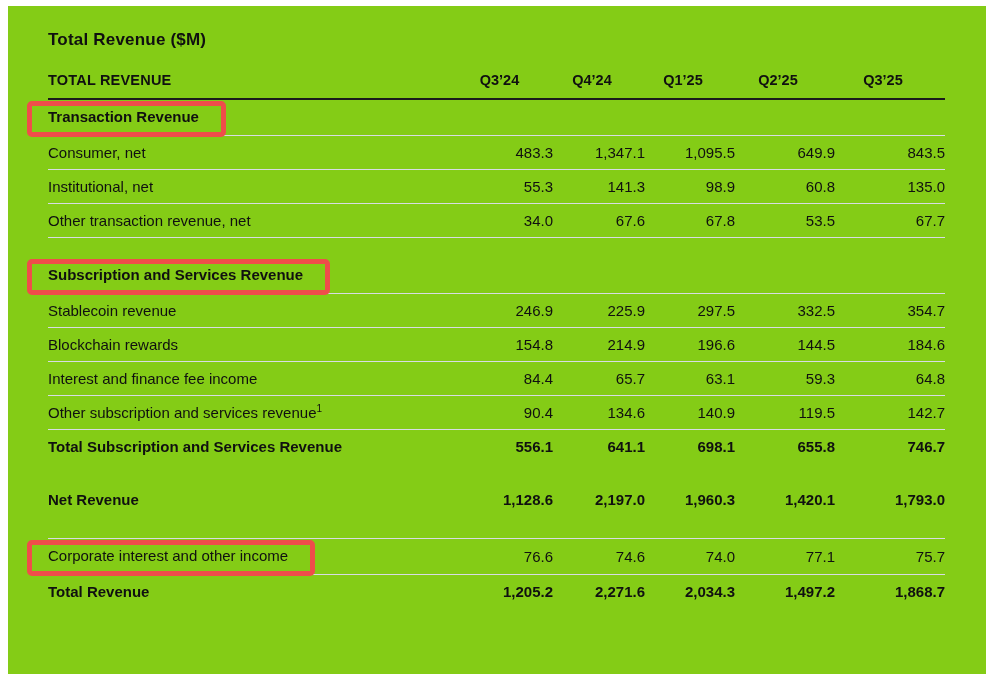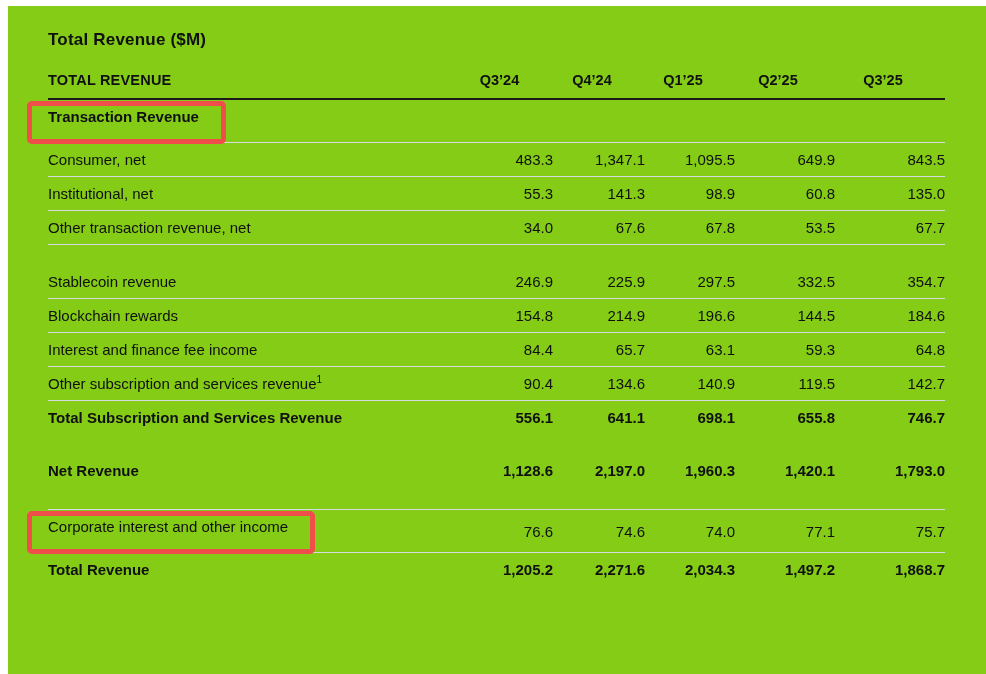--- a/index.html
+++ b/index.html
@@ -71,21 +71,21 @@
     padding:0;height:20px;border:none;
   }
   tr.spacer-line td{
     padding:0;height:22px;border-bottom:1px solid #d7dce3;
   }
   sup{font-size:10px;line-height:0;}
   .hl-box{
     display:inline-block;
     border:5px solid #ef4e4a;
     border-radius:5px;
-    padding:2px 22px 14px 16px;
+    padding:2px 22px 7px 16px;
     margin:-10px 0 -10px -21px;
     text-align:right;
   }
 </style>
 </head>
 <body>
 
 <div class="page">
   <h1 class="title">Total Revenue ($M)</h1>
 
@@ -137,20 +137,28 @@
           <td><span>Other transaction revenue, net</span></td>
           <td class="num">34.0</td>
           <td class="num">67.6</td>
           <td class="num">67.8</td>
           <td class="num">53.5</td>
           <td class="num">67.7</td>
         </tr>
         <tr class="spacer">
           <td colspan="6"></td>
         </tr>
+        <tr class="section">
+          <td><span class="hl-box">Subscription and Services Revenue</span></td>
+          <td class="num"></td>
+          <td class="num"></td>
+          <td class="num"></td>
+          <td class="num"></td>
+          <td class="num"></td>
+        </tr>
         <tr class="data">
           <td><span>Stablecoin revenue</span></td>
           <td class="num">246.9</td>
           <td class="num">225.9</td>
           <td class="num">297.5</td>
           <td class="num">332.5</td>
           <td class="num">354.7</td>
         </tr>
         <tr class="data">
           <td><span>Blockchain rewards</span></td>

